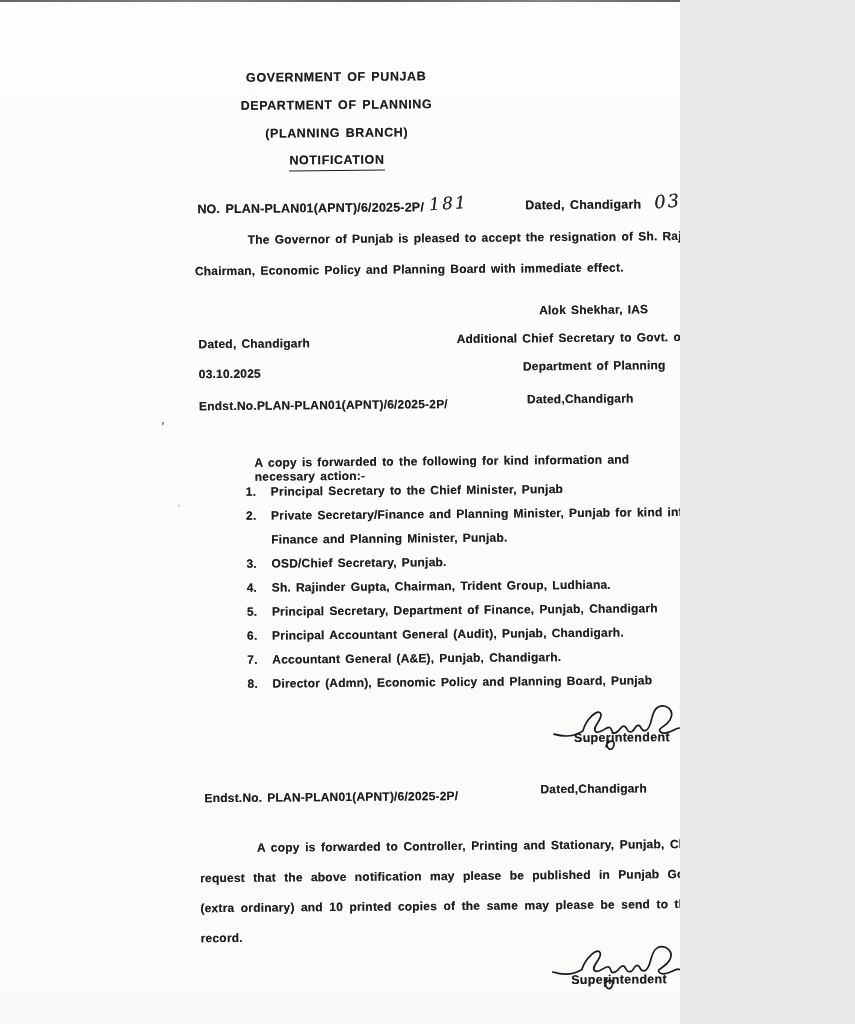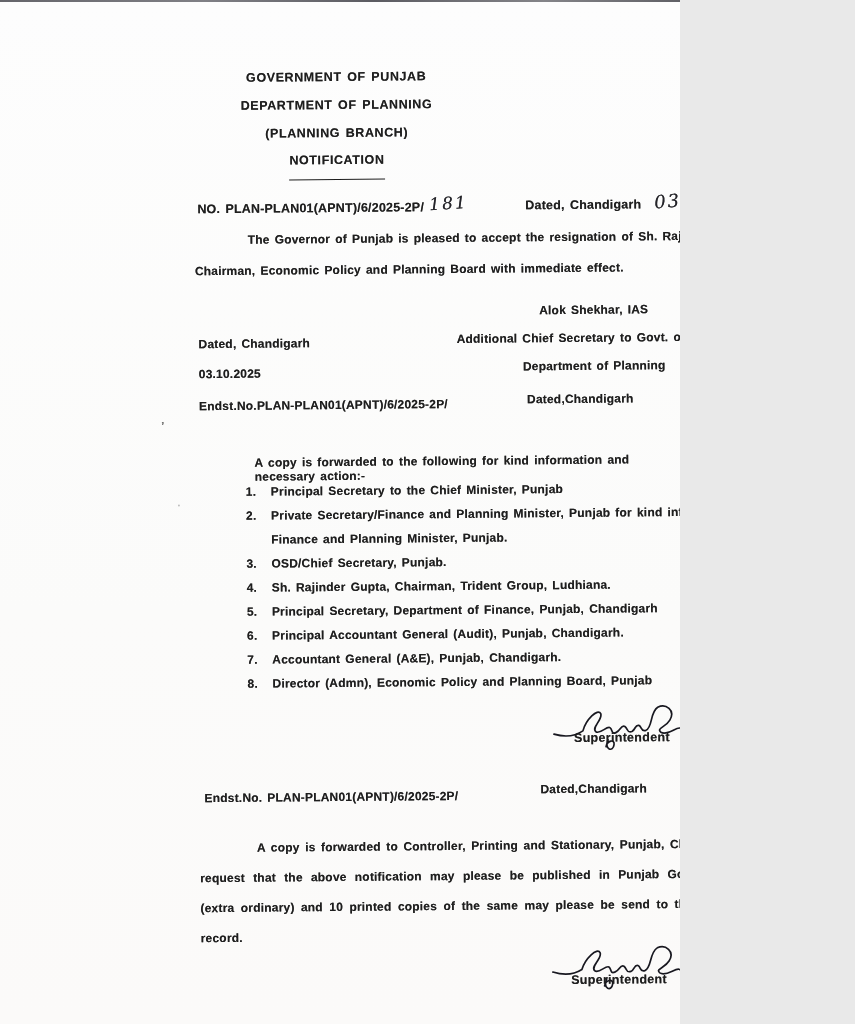--- a/index.html
+++ b/index.html
@@ -24,21 +24,21 @@
     color:#1e1e1e;
     font-weight:700;
     font-size:12px;
     letter-spacing:.2px;
     word-spacing:1.5px;
     text-shadow:0 0 .4px rgba(25,25,25,.65);
   }
   .abs{position:absolute;}
   .center{text-align:center;}
   .hdr-line{position:absolute;left:0;right:0;text-align:center;font-size:12.5px;letter-spacing:.6px;}
-  .underlined{display:inline-block;border-bottom:1.6px solid #1e1e1e;padding-bottom:12px;}
+  .underlined{display:inline-block;border-bottom:1.6px solid #1e1e1e;padding-bottom:3px;}
   .para{
     text-align:justify;line-height:31px;
   }
   .para2{line-height:30px;}
   .handwrite{
     font-family:"DejaVu Serif",serif;
     font-style:italic;font-weight:400;
     color:#24242a;
     display:inline-block;
   }

